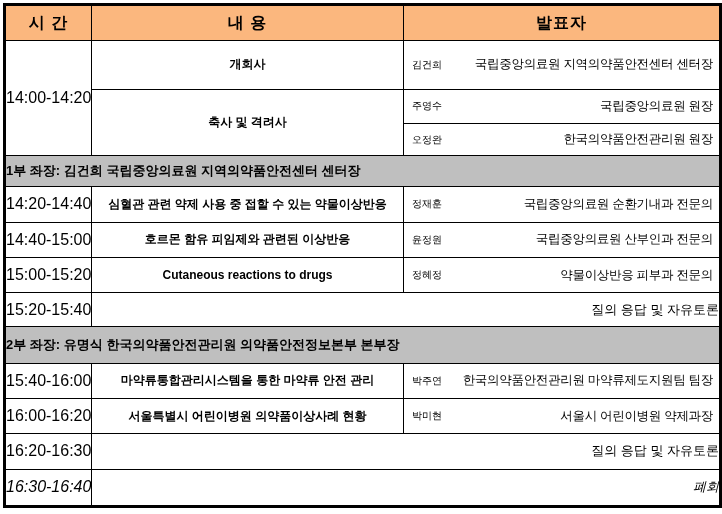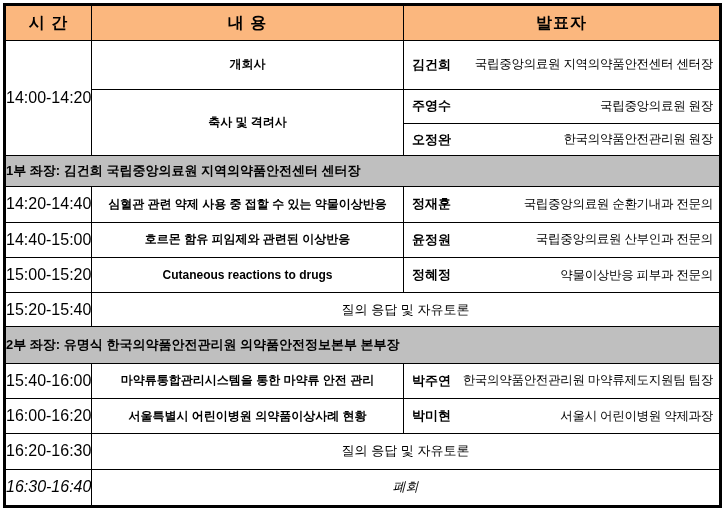--- a/index.html
+++ b/index.html
@@ -43,36 +43,36 @@
   td.content{
     text-align:center;
     font-size:12px;font-weight:bold;
     white-space:nowrap;
   }
   td.presenter .pwrap{
     display:flex;align-items:center;justify-content:space-between;
     padding:0 6px 0 8px;
   }
   .pname{
-    font-size:13px;font-weight:bold;white-space:nowrap;
+    font-size:10px;font-weight:normal;white-space:nowrap;
     flex:0 0 auto;
   }
   .paffil{
     font-size:12.5px;font-weight:normal;white-space:nowrap;
     letter-spacing:-0.3px;
     text-align:right;flex:1 1 auto;
   }
   td.section{
     background:var(--section-bg);
     text-align:left;
     font-size:13px;font-weight:bold;
     white-space:nowrap;
   }
   td.plain{
-    text-align:center;
+    text-align:right;
     font-size:13px;font-weight:normal;
     white-space:nowrap;
   }
   tr.h-header{height:36px;}
   tr.h-opening{height:47px;}
   tr.h-sp1{height:33px;}
   tr.h-sp2{height:31px;}
   tr.h-section1{height:30px;}
   tr.h-talk{height:34px;}
   tr.h-qna1{height:33px;}

